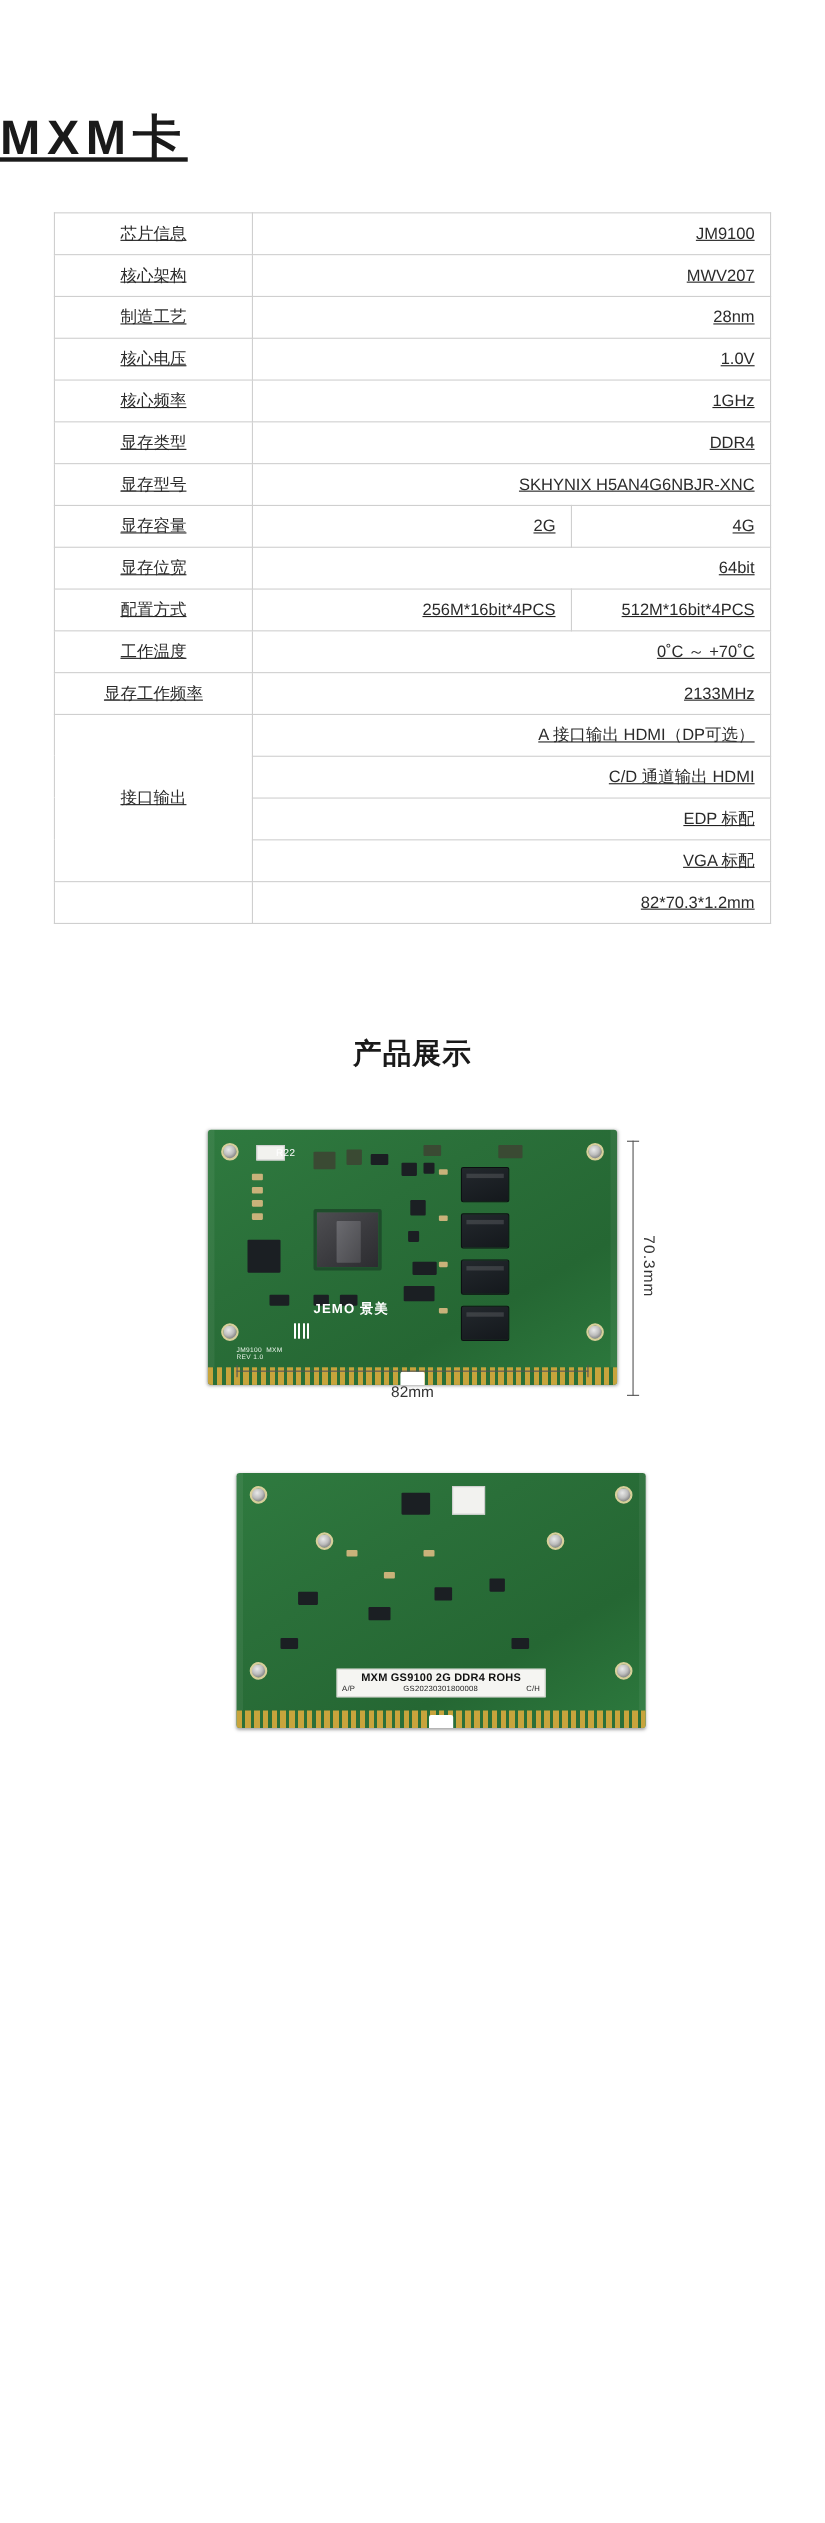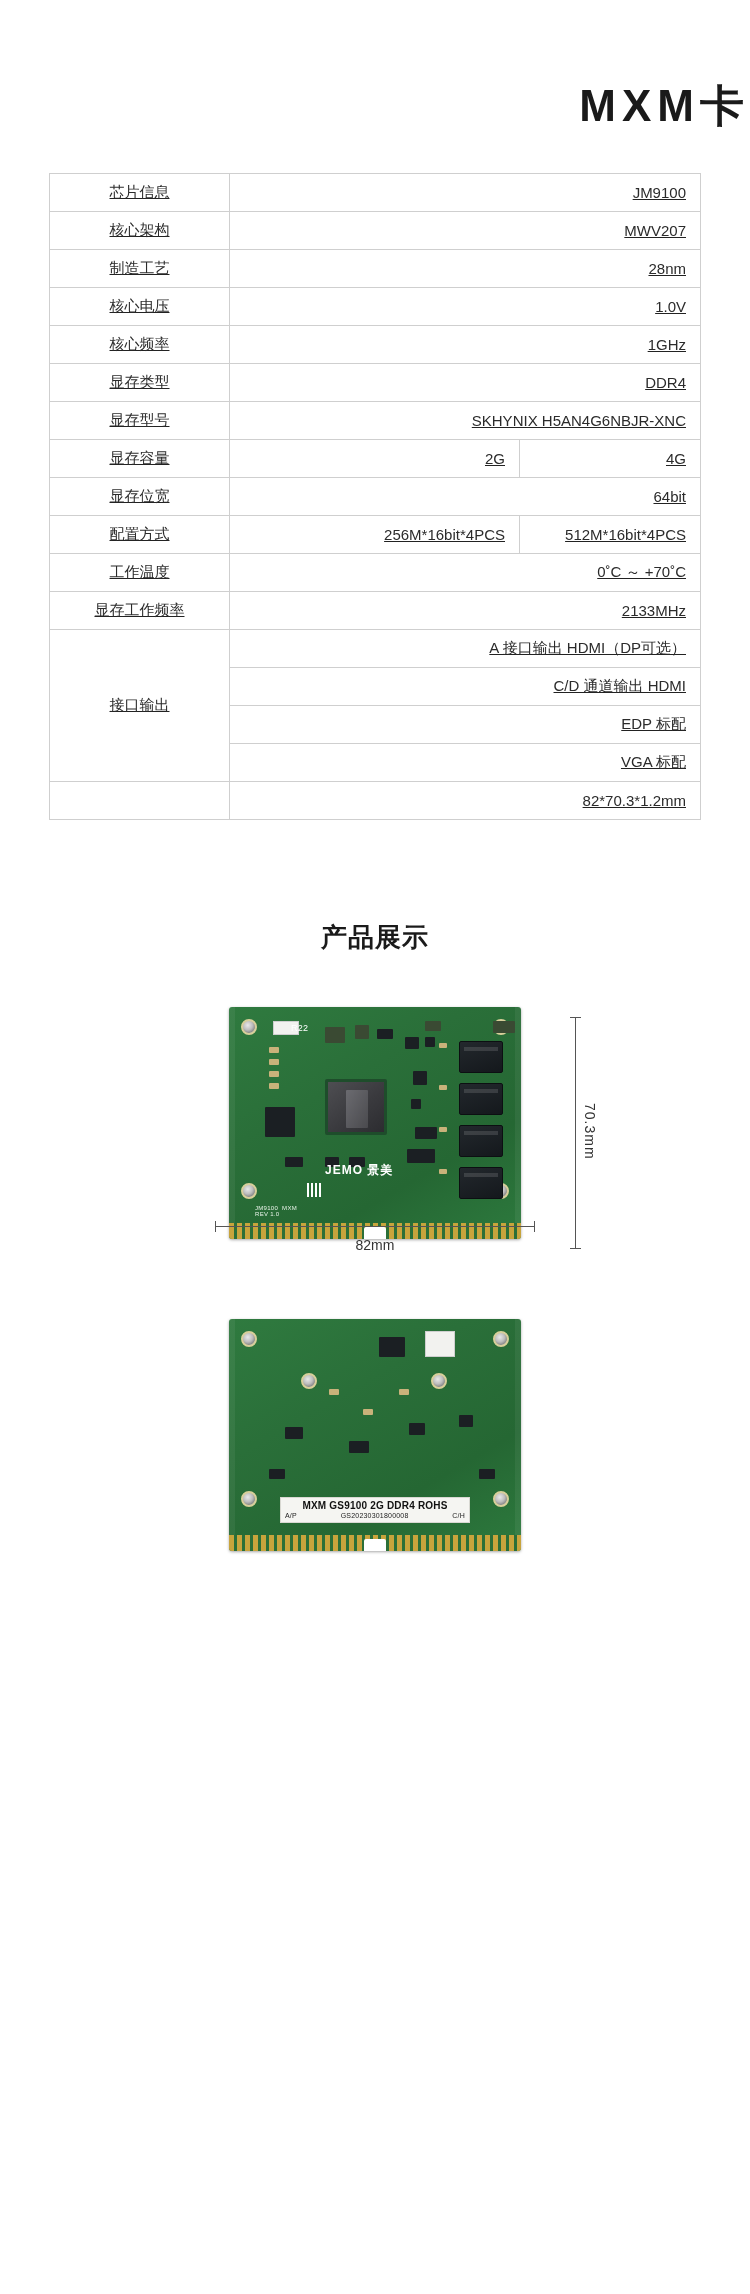--- a/index.html
+++ b/index.html
@@ -17,27 +17,28 @@
   .page {
     width: 750px;
     min-height: 2294px;
     background: #fff;
     position: relative;
     overflow: hidden;
   }
 
   
   .main-title {
-    text-align: right;
+    text-align: left;
     font-size: 44px;
     font-weight: bold;
     letter-spacing: 6px;
     color: #1a1a1a;
-    padding-top: 80px;
+    padding-top: 100px;
     line-height: 1.2;
+    text-decoration: underline;
   }
   .section-title {
     text-align: center;
     font-size: 26px;
     font-weight: bold;
     color: #1a1a1a;
     margin-top: 46px;
     letter-spacing: 1px;
   }
 
@@ -91,21 +92,21 @@
     position: relative;
     margin: 62px auto 0 auto;
     width: 320px;
     height: 250px;
     padding-bottom: 60px;
   }
 
   
   .pcb {
     position: relative;
-    width: 292px;
+    width: 372px;
     height: 232px;
     margin: 0 auto;
     background: linear-gradient(150deg,#2f7a3f 0%, #2a6f39 35%, #256733 70%, #2d7a3e 100%);
     border-radius: 3px;
     box-shadow: 0 1px 3px rgba(0,0,0,.35);
     overflow: hidden;
   }
   .pcb.front { }
   .pcb .goldfinger {
     position: absolute;

